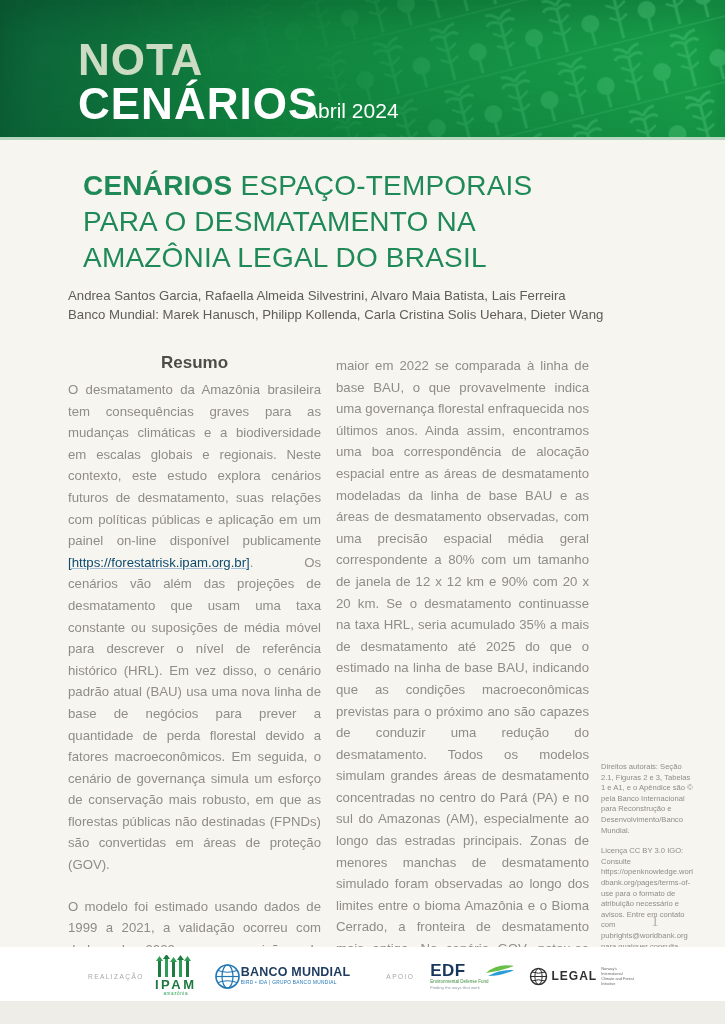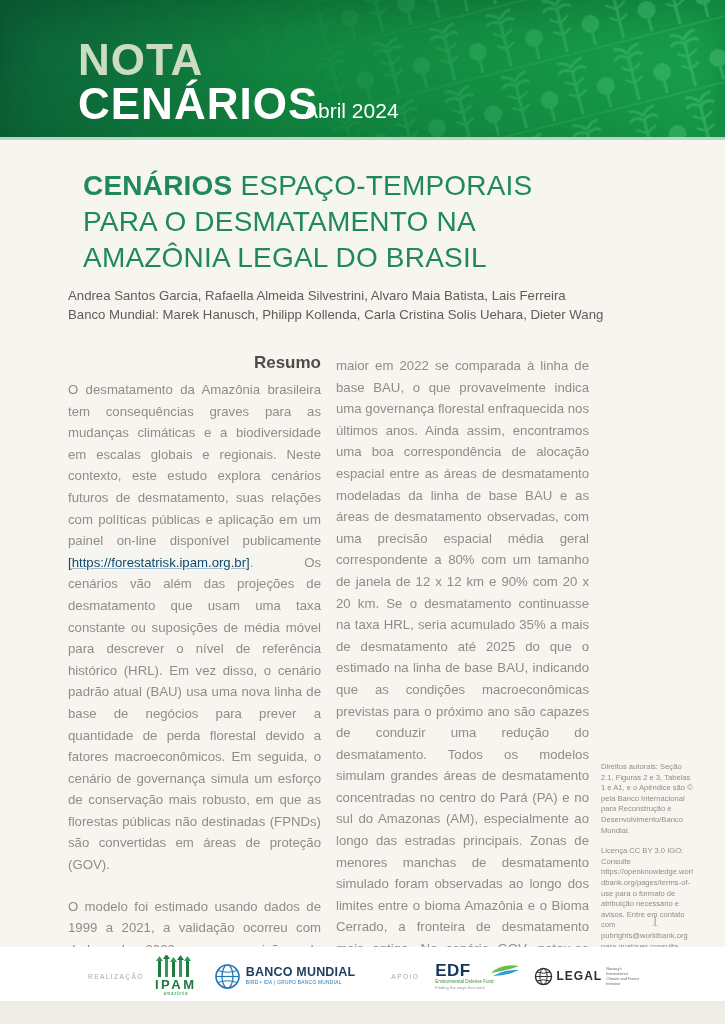--- a/index.html
+++ b/index.html
@@ -23,21 +23,21 @@
     font-size:28px;line-height:36px;letter-spacing:.2px;font-weight:400;}
   .doc-title b{font-weight:800;}
   .authors{position:absolute;left:68px;top:286px;width:600px;color:#5f5d58;
     font-size:13.2px;line-height:19px;}
 
   
   .col{position:absolute;top:352px;width:253px;color:#8f8d87;font-size:13.2px;
     line-height:21.6px;text-align:justify;}
   .col-left{left:68px;}
   .col-right{left:336px;top:355px;}
-  .col h2{margin:0 0 5px 0;font-size:17px;line-height:22px;font-weight:700;color:#4f4d48;text-align:right;}
+  .col h2{margin:0 0 5px 0;font-size:17px;line-height:22px;font-weight:700;color:#4f4d48;text-align:center;}
   .col p{margin:0 0 20px 0;}
   .col a{color:#0c4a6e;text-decoration:underline;text-decoration-color:#a4bdd6;cursor:pointer;}
 
   
   .sidebar{position:absolute;left:601px;top:762px;width:94px;color:#8f8d87;
     font-size:7.6px;line-height:10.6px;word-wrap:break-word;}
   .sidebar p{margin:0 0 10px 0;}
   .page-num{position:absolute;left:638px;top:913px;width:34px;text-align:center;
     font-family:"Liberation Serif",serif;font-size:15px;color:#b4b2ac;}
 
@@ -46,21 +46,21 @@
     display:flex;align-items:center;}
   .footer-bottom{position:absolute;left:0;top:1001px;width:725px;height:23px;background:#efede7;}
   .f-label{font-size:6.6px;letter-spacing:1.4px;color:#a9a7a1;font-weight:400;}
   .lbl-realizacao{margin-left:88px;}
   .lbl-apoio{margin-left:36px;}
   .logo{display:flex;align-items:center;}
   .ipam{margin-left:10px;flex-direction:column;line-height:1;}
   .ipam-name{font-size:13px;font-weight:800;letter-spacing:2.5px;color:#1d7a41;margin-top:1px;}
   .ipam-sub{font-size:4.6px;color:#2e9e54;letter-spacing:.6px;margin-top:1px;}
   .bm{margin-left:16px;}
-  .bm-txt{margin-left:5px;line-height:1;}
+  .bm-txt{line-height:1;}
   .bm-name{font-size:12.5px;font-weight:800;color:#1d3a5f;letter-spacing:.2px;}
   .bm-sub{font-size:4.8px;color:#2277b5;margin-top:2px;letter-spacing:.3px;}
   .edf{margin-left:16px;position:relative;}
   .edf-txt{line-height:1;}
   .edf-name{font-size:17px;font-weight:800;color:#16365c;letter-spacing:.5px;}
   .edf-sub1{font-size:4.5px;color:#3d8f3d;margin-top:1px;}
   .edf-sub2{font-size:4.2px;color:#8a9aa8;margin-top:1px;}
   .edf-swoosh{margin-left:-4px;margin-top:-12px;}
   .nicfi{margin-left:14px;}
   .nicfi-name{font-size:12px;font-weight:700;color:#2f2f2f;letter-spacing:1px;margin-left:4px;}

